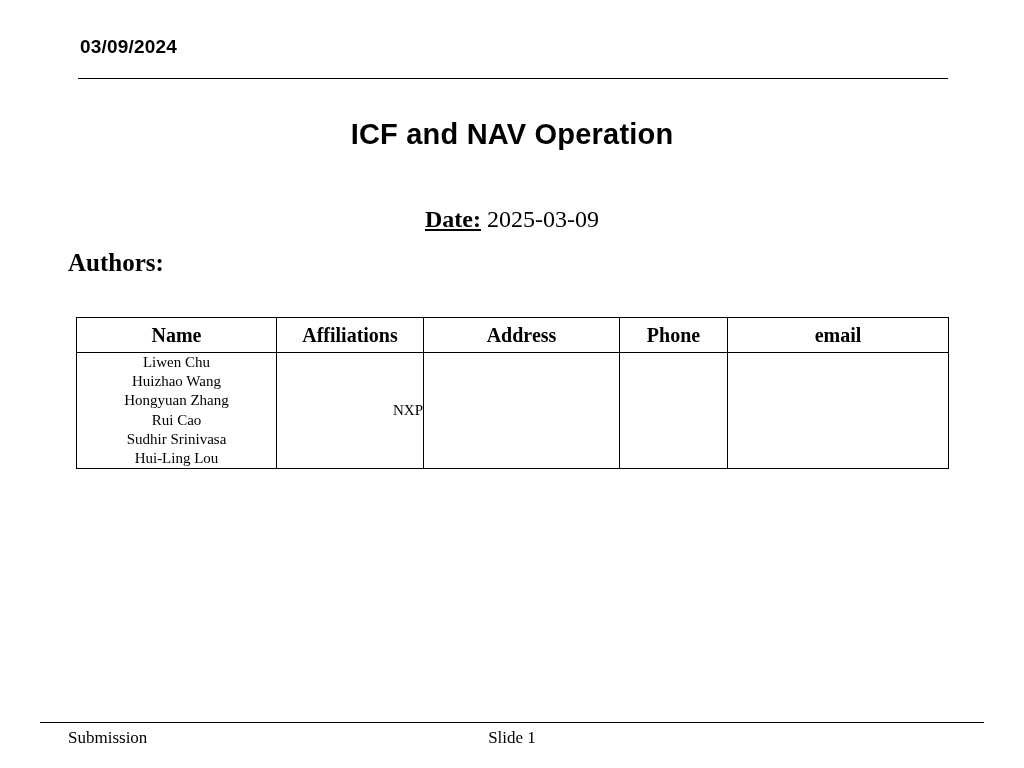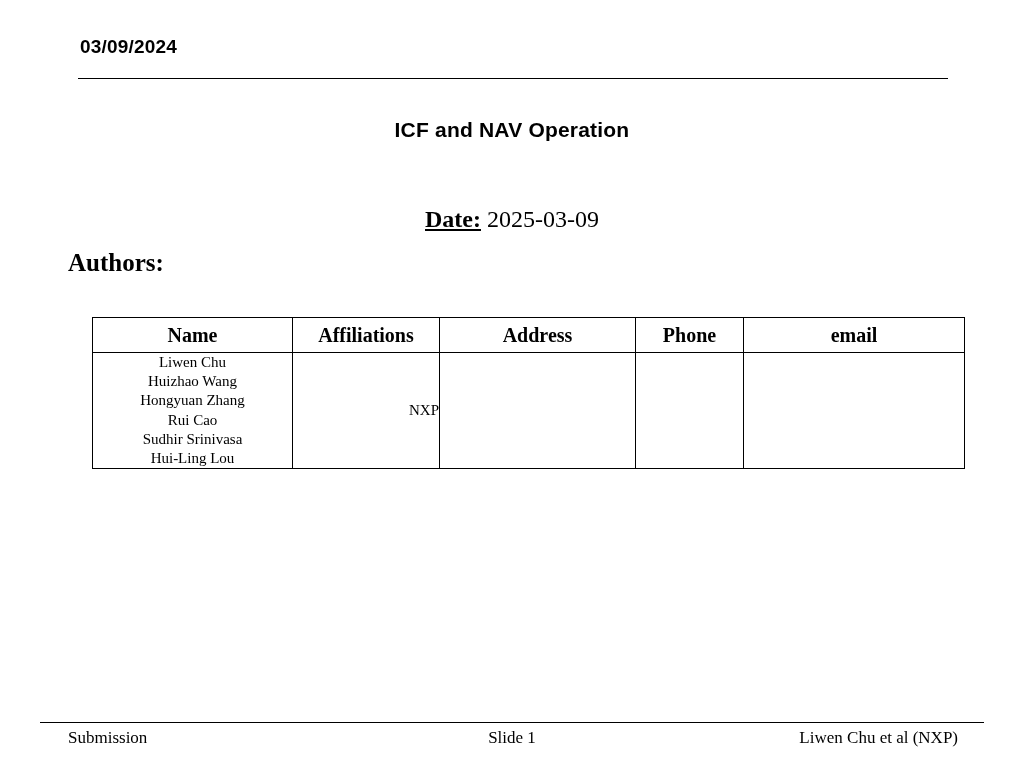--- a/index.html
+++ b/index.html
@@ -59,21 +59,21 @@
 
   
   .slide-title {
     position: absolute;
     left: 0;
     top: 118px;
     width: 1024px;
     text-align: center;
     font-family: "Liberation Sans", sans-serif;
     font-weight: bold;
-    font-size: 21px;
+    font-size: 29px;
     letter-spacing: 0.2px;
   }
 
   
   .date-line {
     position: absolute;
     left: 0;
     top: 206px;
     width: 1024px;
     text-align: center;
@@ -97,21 +97,20 @@
   }
 
   
   .authors-table {
     position: absolute;
     left: 76px;
     top: 317px;
     width: 872px;
     border-collapse: collapse;
     table-layout: fixed;
-    margin-left: 16px;
   }
   .authors-table td, .authors-table th {
     border: 1.3px solid #000;
     padding: 0;
     vertical-align: middle;
     font-size: 15px;
   }
   .authors-table thead th {
     height: 34px;
     font-weight: bold;
@@ -223,16 +222,15 @@
         <td class="blank-cell"></td>
         <td class="blank-cell"></td>
       </tr>
     </tbody>
   </table>
 
   <div class="footer-rule"></div>
   <div class="footer">
     <div class="footer-left">Submission</div>
     <div class="footer-center">Slide 1</div>
-    <div class="footer-right">Liwen Chu et al (NXP)</div>
   </div>
 
 </div>
 
 </body></html>

